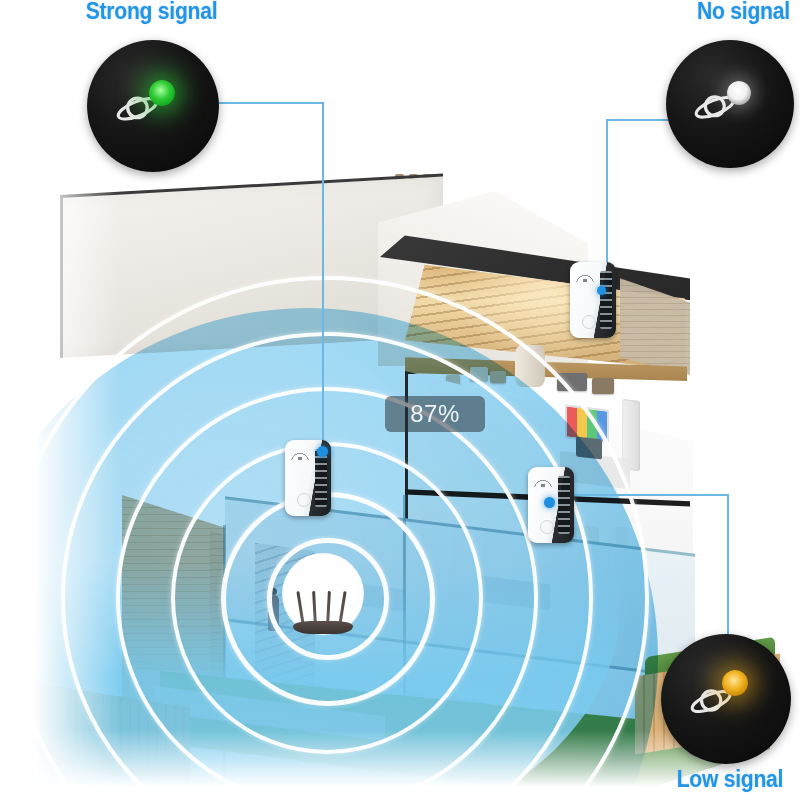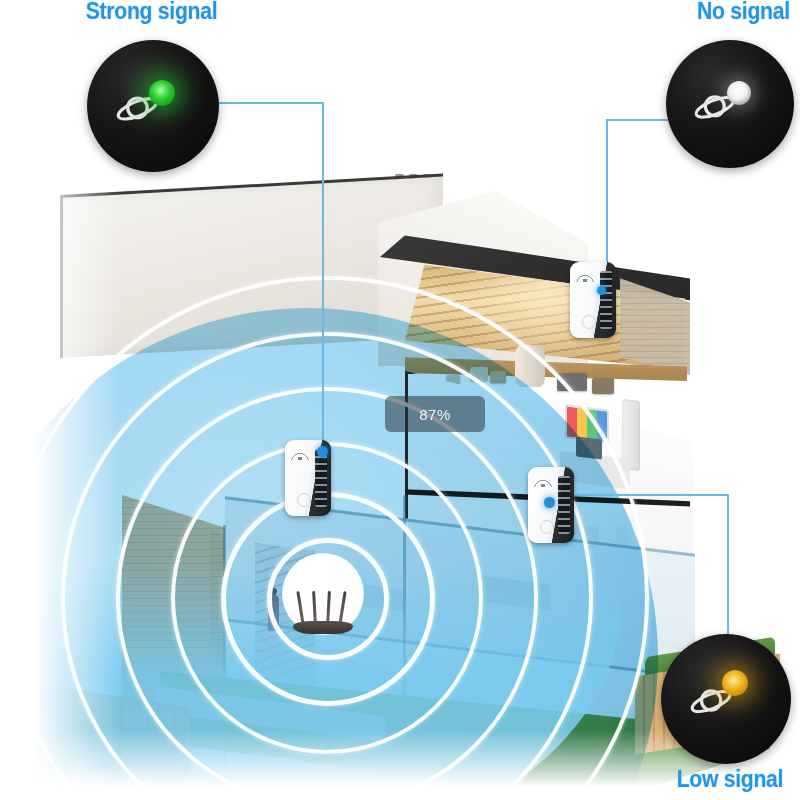--- a/index.html
+++ b/index.html
@@ -206,21 +206,21 @@
   .led-circle .sat{position:absolute;left:22%;top:38%;width:34%;height:30%;}
   .led-circle .dot{position:absolute;border-radius:50%;}
   .conn-h{position:absolute;height:2px;background:#6cb8e4;}
   .conn-v{position:absolute;width:2px;background:#6cb8e4;}
 
   
   .pct-badge{
     position:absolute;left:385px;top:396px;width:100px;height:36px;border-radius:6px;
     background:rgba(38,48,54,.52);
     display:flex;align-items:center;justify-content:center;
-    color:#eef4f7;font-size:15px;font-family:"Liberation Sans",sans-serif;letter-spacing:.5px;
+    color:#eef4f7;font-size:24px;font-family:"Liberation Sans",sans-serif;letter-spacing:.5px;
   }
 
   .white-fade{position:absolute;left:0;top:0;width:120px;height:800px;
     background:linear-gradient(90deg,#fff 0 28%,rgba(255,255,255,0));pointer-events:none;}
   .white-fade-b{position:absolute;left:0;bottom:0;width:800px;height:70px;
     background:linear-gradient(0deg,#fff 0 18%,rgba(255,255,255,0));pointer-events:none;}
 </style>
 </head>
 <body>
 

